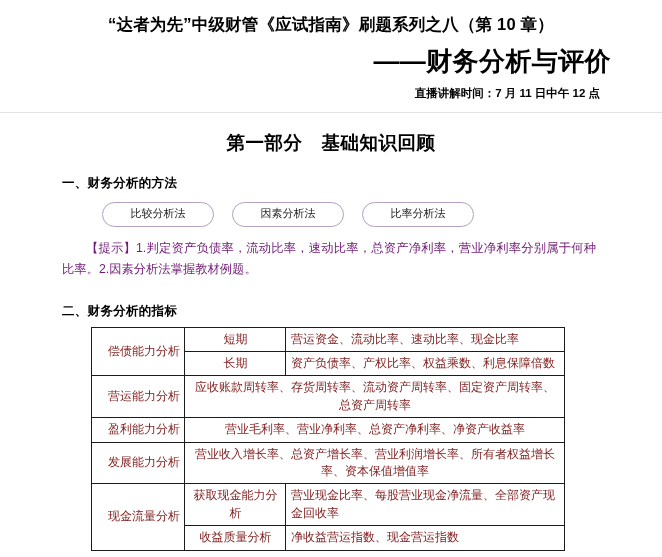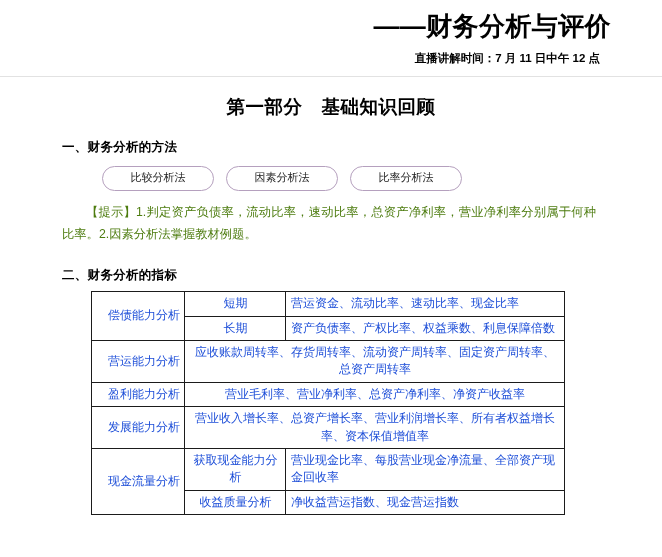--- a/index.html
+++ b/index.html
@@ -86,21 +86,21 @@
     padding-left: 62px;
     letter-spacing: 0.3px;
     white-space: nowrap;
   }
   .section-heading.first { padding-top: 20px; }
   .section-heading.second { padding-top: 22px; }
 
   
   .pill-row {
     display: flex;
-    gap: 12px;
+    gap: 18px;
     padding-left: 102px;
     padding-top: 10px;
     align-items: center;
   }
   .pill {
     border: 1.3px solid #b5a0be;
     border-radius: 999px;
     background: #ffffff;
     font-size: 11px;
     color: #1a1a1a;
@@ -113,40 +113,40 @@
   }
 
   
   .tip {
     font-size: 12.3px;
     line-height: 1.75;
     margin: 0;
     padding: 11px 66px 0 62px;
     text-indent: 24px;
     text-align: justify;
-    color: #4d7c0f;
+    color: #701a75;
   }
 
   
   .table-wrap {
     padding-left: 91px;
     padding-top: 7px;
   }
   table.indicators {
     border-collapse: collapse;
     width: 474px;
     table-layout: fixed;
     font-size: 12px;
   }
   table.indicators td {
     border: 1.1px solid #1b1b1b;
     padding: 3px 4px 3px 5px;
     line-height: 1.45;
     vertical-align: middle;
-    color: #1d4ed8;
+    color: #7f1d1d;
     word-break: break-all;
   }
   td.cat {
     width: 83px;
     text-align: right;
     white-space: nowrap;
   }
   td.sub {
     width: 91px;
     text-align: center;
@@ -160,20 +160,21 @@
   }
   td.merged-items {
     text-align: center;
   }
 </style>
 </head>
 <body>
 
 <div class="page">
 
+  <h1 class="doc-title">“达者为先”中级财管《应试指南》刷题系列之八（第 10 章）</h1>
 
   <h2 class="doc-subtitle">——财务分析与评价</h2>
 
   <p class="doc-broadcast">直播讲解时间：7 月 11 日中午 12 点</p>
 
   <hr class="header-rule">
 
   <h2 class="part-heading">第一部分　基础知识回顾</h2>
 
   <h3 class="section-heading first">一、财务分析的方法</h3>

